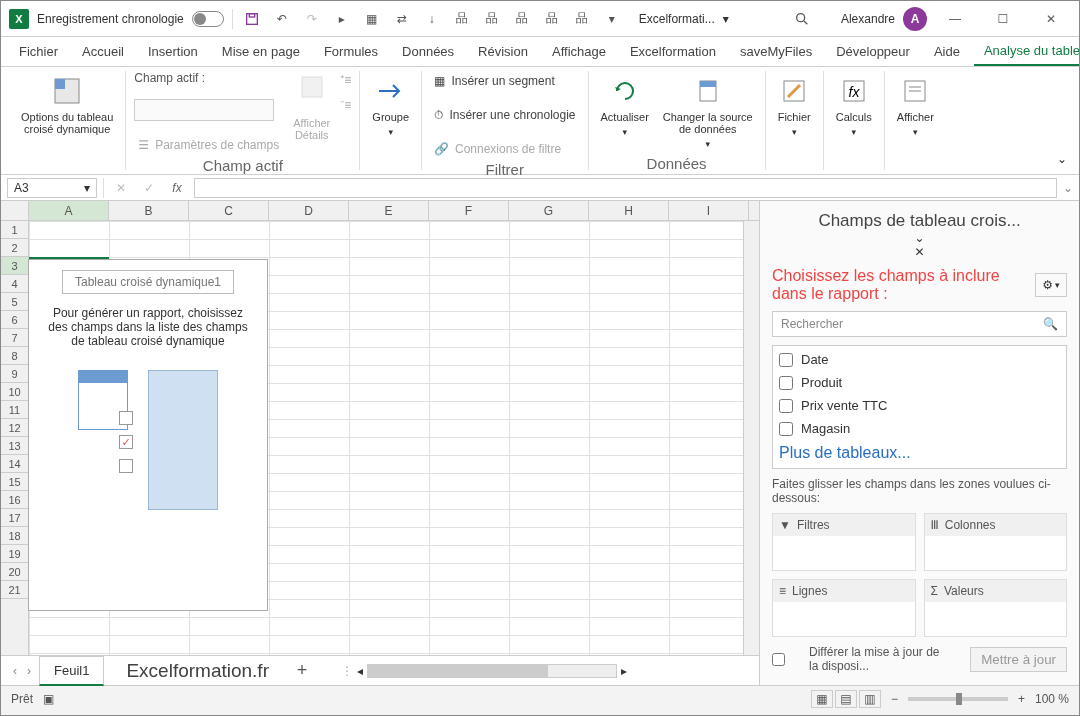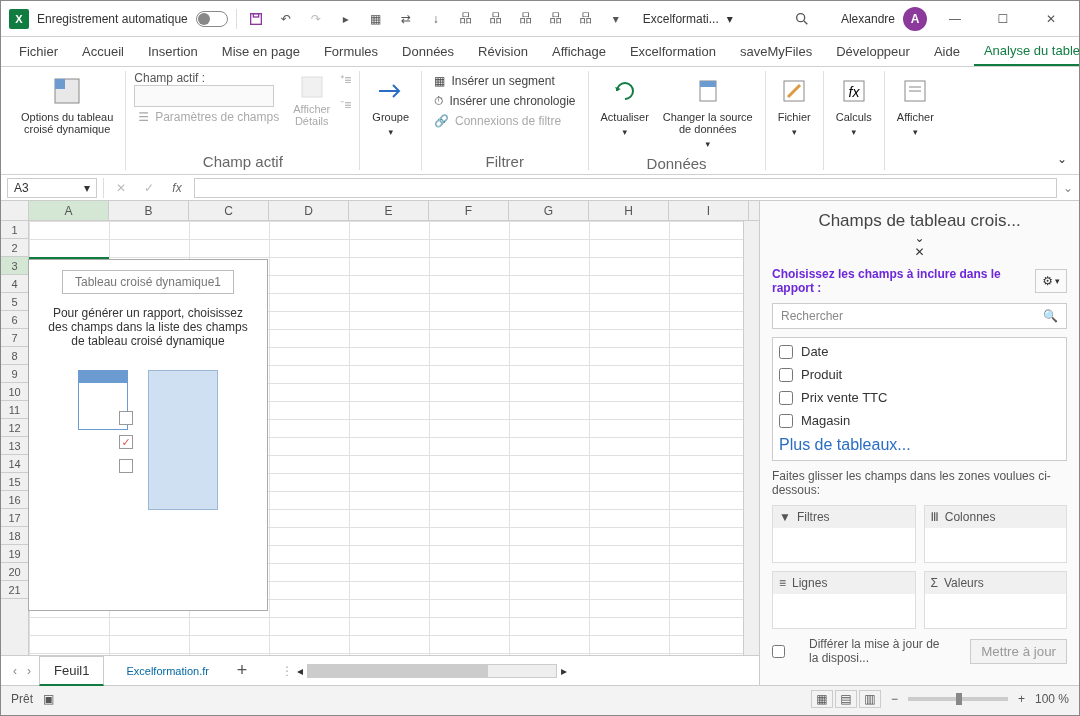--- a/index.html
+++ b/index.html
@@ -17,21 +17,21 @@
 .tab { padding: 6px 10px; font-size: 13px; color: #444; cursor: pointer; white-space: nowrap; }
 .tab.active { color: #107c41; border-bottom: 2px solid #107c41; }
 .ribbon { height: 108px; background: #fff; display: flex; border-bottom: 1px solid #d0d0d0; padding: 4px 8px; }
 .ribbon-group { display: flex; flex-direction: column; border-right: 1px solid #e0e0e0; padding: 0 8px; }
 .ribbon-group-content { flex: 1; display: flex; align-items: start; gap: 6px; }
 .ribbon-group-label { font-size: 15px; color: #666; text-align: center; padding-top: 2px; }
 .big-btn { display: flex; flex-direction: column; align-items: center; justify-content: center; gap: 4px; font-size: 11px; text-align: center; padding: 4px; cursor: pointer; }
 .big-btn-icon { width: 32px; height: 32px; display: flex; align-items: center; justify-content: center; }
 .small-btn { display: flex; align-items: center; gap: 6px; font-size: 12px; padding: 3px 4px; cursor: pointer; color: #444; }
 .small-btn.disabled { color: #aaa; }
-.small-stack { display: flex; flex-direction: column; justify-content: start; gap: 0; }
+.small-stack { display: flex; flex-direction: column; justify-content: start; gap: 14px; }
 .field-input { width: 140px; height: 22px; border: 1px solid #ccc; background: #fafafa; }
 .formula-row { height: 26px; background: #fff; display: flex; align-items: center; border-bottom: 1px solid #ccc; padding: 0 6px; gap: 6px; }
 .name-box { width: 90px; height: 20px; border: 1px solid #ccc; padding: 0 6px; display: flex; align-items: center; background: #fff; }
 .fx-btn { width: 22px; height: 20px; display: flex; align-items: center; justify-content: center; color: #666; }
 .formula-input { flex: 1; height: 20px; border: 1px solid #ccc; background: #fff; }
 .workspace { display: flex; height: 484px; }
 .sheet-area { flex: 1; background: #fff; position: relative; display: flex; flex-direction: column; }
 .grid-header { display: flex; height: 20px; background: #f0f0f0; border-bottom: 1px solid #ccc; }
 .sel-all { width: 28px; border-right: 1px solid #ccc; }
 .col-h { width: 80px; border-right: 1px solid #ccc; text-align: center; font-size: 12px; color: #555; line-height: 20px; }
@@ -47,54 +47,54 @@
 .pivot-illu { display: flex; gap: 20px; margin-top: 10px; }
 .illu-table { width: 50px; height: 60px; background: linear-gradient(#6b9bd1 0 12px, #fff 12px); border: 1px solid #6b9bd1; }
 .illu-report { width: 70px; height: 140px; background: #cfe0f2; border: 1px solid #9cb8d6; position: relative; }
 .illu-checks { position: absolute; left: -30px; top: 40px; width: 24px; display: flex; flex-direction: column; gap: 10px; }
 .illu-check { width: 14px; height: 14px; border: 1px solid #999; background: #fff; }
 .illu-check.checked::after { content: "✓"; color: #d9534f; font-size: 11px; display: block; line-height: 12px; }
 .field-pane { width: 320px; background: #fafafa; border-left: 1px solid #ccc; display: flex; flex-direction: column; padding: 10px 12px; gap: 8px; }
 .pane-header { display: flex; align-items: center; justify-content: space-between; flex-direction: column; }
 .pane-title { font-size: 17px; color: #444; white-space: nowrap; overflow: hidden; text-overflow: ellipsis; flex: 1; }
 .pane-sub { display: flex; align-items: center; gap: 8px; }
-.pane-sub-text { font-size: 12px; color: #6d28d9; flex: 1; font-weight: bold; }
+.pane-sub-text { font-size: 16px; color: #ef4444; flex: 1; }
 .gear-btn { width: 32px; height: 24px; border: 1px solid #ccc; display: flex; align-items: center; justify-content: center; }
 .search-box { height: 26px; border: 1px solid #ccc; display: flex; align-items: center; padding: 0 8px; color: #888; background: #fff; }
 .field-list { border: 1px solid #ccc; background: #fff; padding: 6px; display: flex; flex-direction: column; gap: 8px; font-size: 13px; color: #333; justify-content: space-between; }
 .field-item { display: flex; align-items: center; gap: 8px; }
 .field-item input { width: 14px; height: 14px; }
 .more-tables { color: #2a6dc4; font-size: 16px; }
 .drag-label { font-size: 12px; color: #555; }
 .zones { display: grid; grid-template-columns: 1fr 1fr; gap: 8px; }
 .zone { border: 1px solid #ddd; height: 58px; background: #fff; }
 .zone-h { background: #f0f0f0; padding: 4px 6px; font-size: 12px; color: #555; display: flex; align-items: center; gap: 6px; }
 .defer-row { display: flex; align-items: center; gap: 24px; font-size: 12px; color: #555; }
 .update-btn { border: 1px solid #ccc; background: #f3f3f3; color: #999; padding: 4px 10px; }
 .sheet-tabs { height: 30px; background: #fff; border-top: 1px solid #ccc; display: flex; align-items: center; padding: 0 12px; gap: 8px; }
 .stab-nav { display: flex; gap: 10px; color: #888; }
 .stab { padding: 6px 14px; font-size: 13px; border: 1px solid #ccc; border-bottom: 2px solid #107c41; background: #fff; }
-.stab2 { padding: 6px 14px; font-size: 11px; color: #0369a1; }
+.stab2 { padding: 6px 14px; font-size: 19px; color: #404040; }
 .stab-add { width: 22px; text-align: center; color: #555; font-size: 18px; }
 .status-bar { height: 26px; background: #f3f3f3; border-top: 1px solid #ccc; display: flex; align-items: center; padding: 0 10px; gap: 10px; font-size: 12px; color: #555; }
 .view-btns { display: flex; gap: 2px; margin-left: auto; }
 .view-btn { width: 22px; height: 18px; border: 1px solid #ccc; display: flex; align-items: center; justify-content: center; }
 .zoom-slider { width: 100px; height: 4px; background: #ccc; position: relative; }
 .zoom-slider::after { content: ""; position: absolute; left: 48px; top: -4px; width: 6px; height: 12px; background: #888; }
 .vline { width: 1px; height: 20px; background: #ddd; }
 .hscroll { display: flex; align-items: center; gap: 4px; margin-left: 20px; }
 .hscroll-track { width: 250px; height: 14px; background: #eee; border: 1px solid #ccc; position: relative; }
 .hscroll-thumb { position: absolute; left: 0; width: 180px; height: 12px; background: #ccc; }
 </style>
 </head>
 <body>
 
 <div class="titlebar">
   <div class="app-icon">X</div>
-  <span>Enregistrement automatique</span>
+  <span>Enregistrement chronologie</span>
   <div class="toggle"></div>
   <div class="vline"></div>
   <div class="qat-btn">
       <svg viewBox="0 0 24 24" fill="none" stroke="#8b3a9c" stroke-width="2">
         <rect x="4" y="4" width="16" height="16"></rect>
         <rect x="8" y="4" width="8" height="5"></rect>
       </svg>
     </div>
   <div class="qat-btn">↶</div>
   <div class="qat-btn" style="color:#bbb">↷</div>

